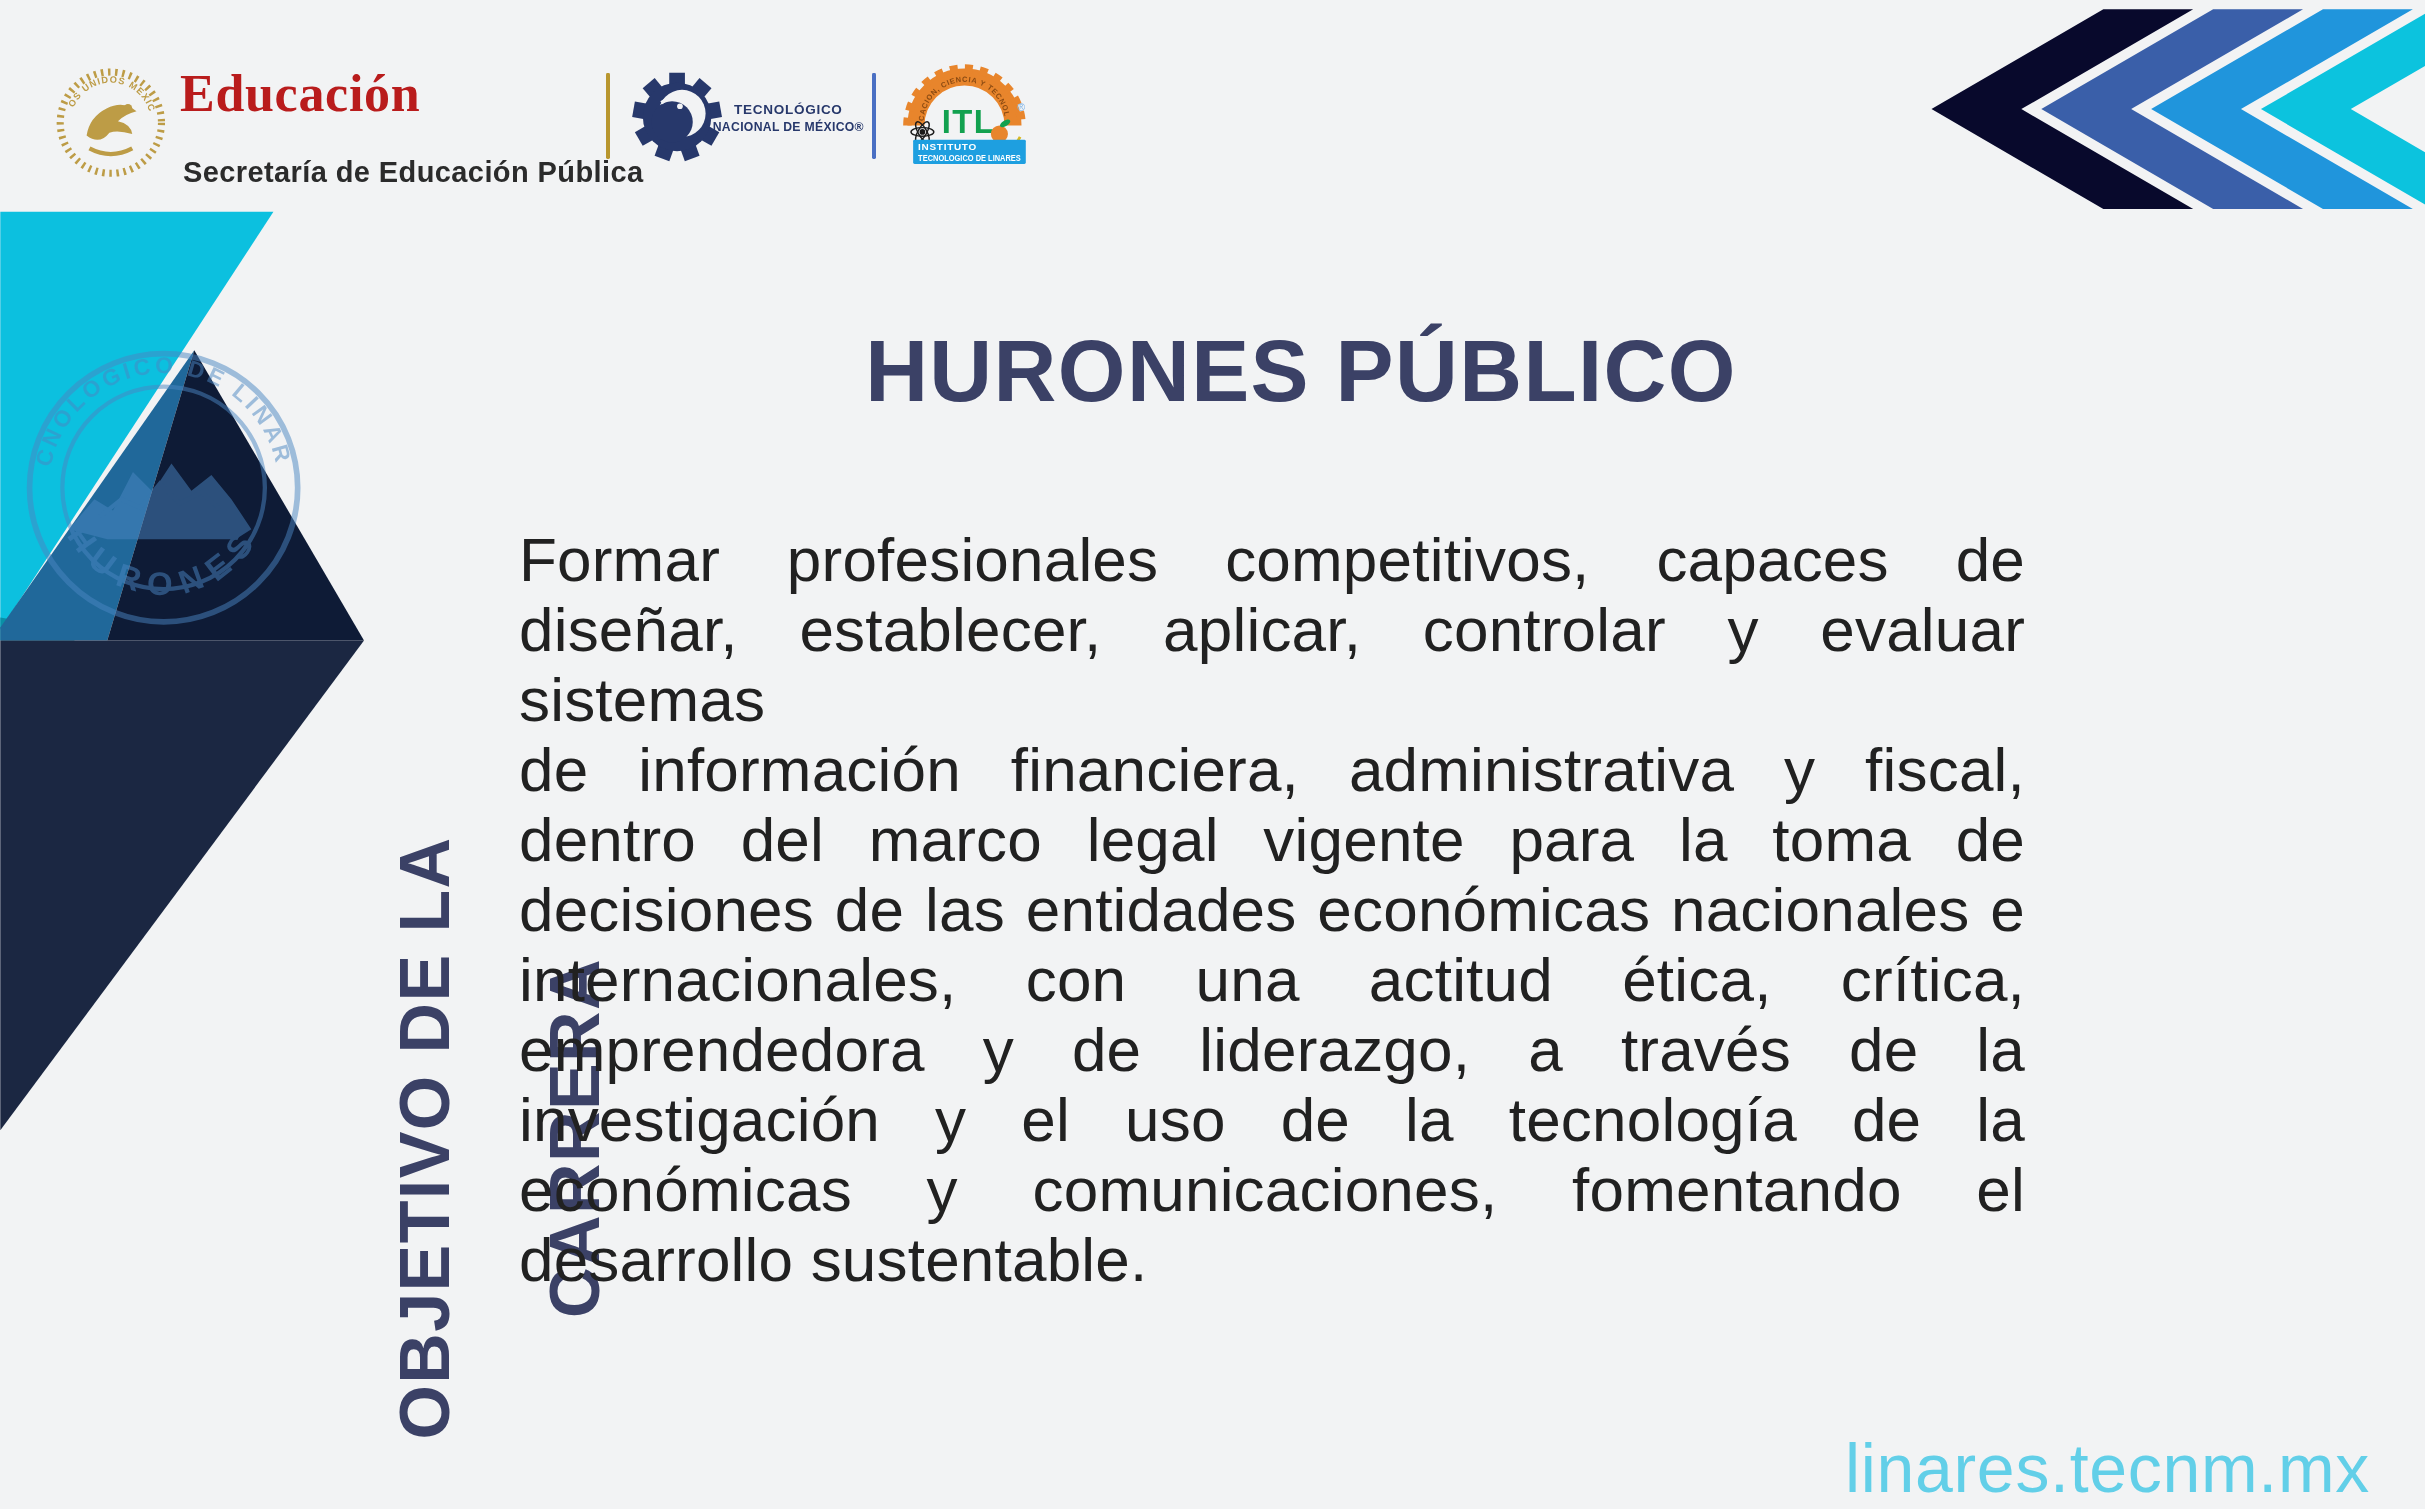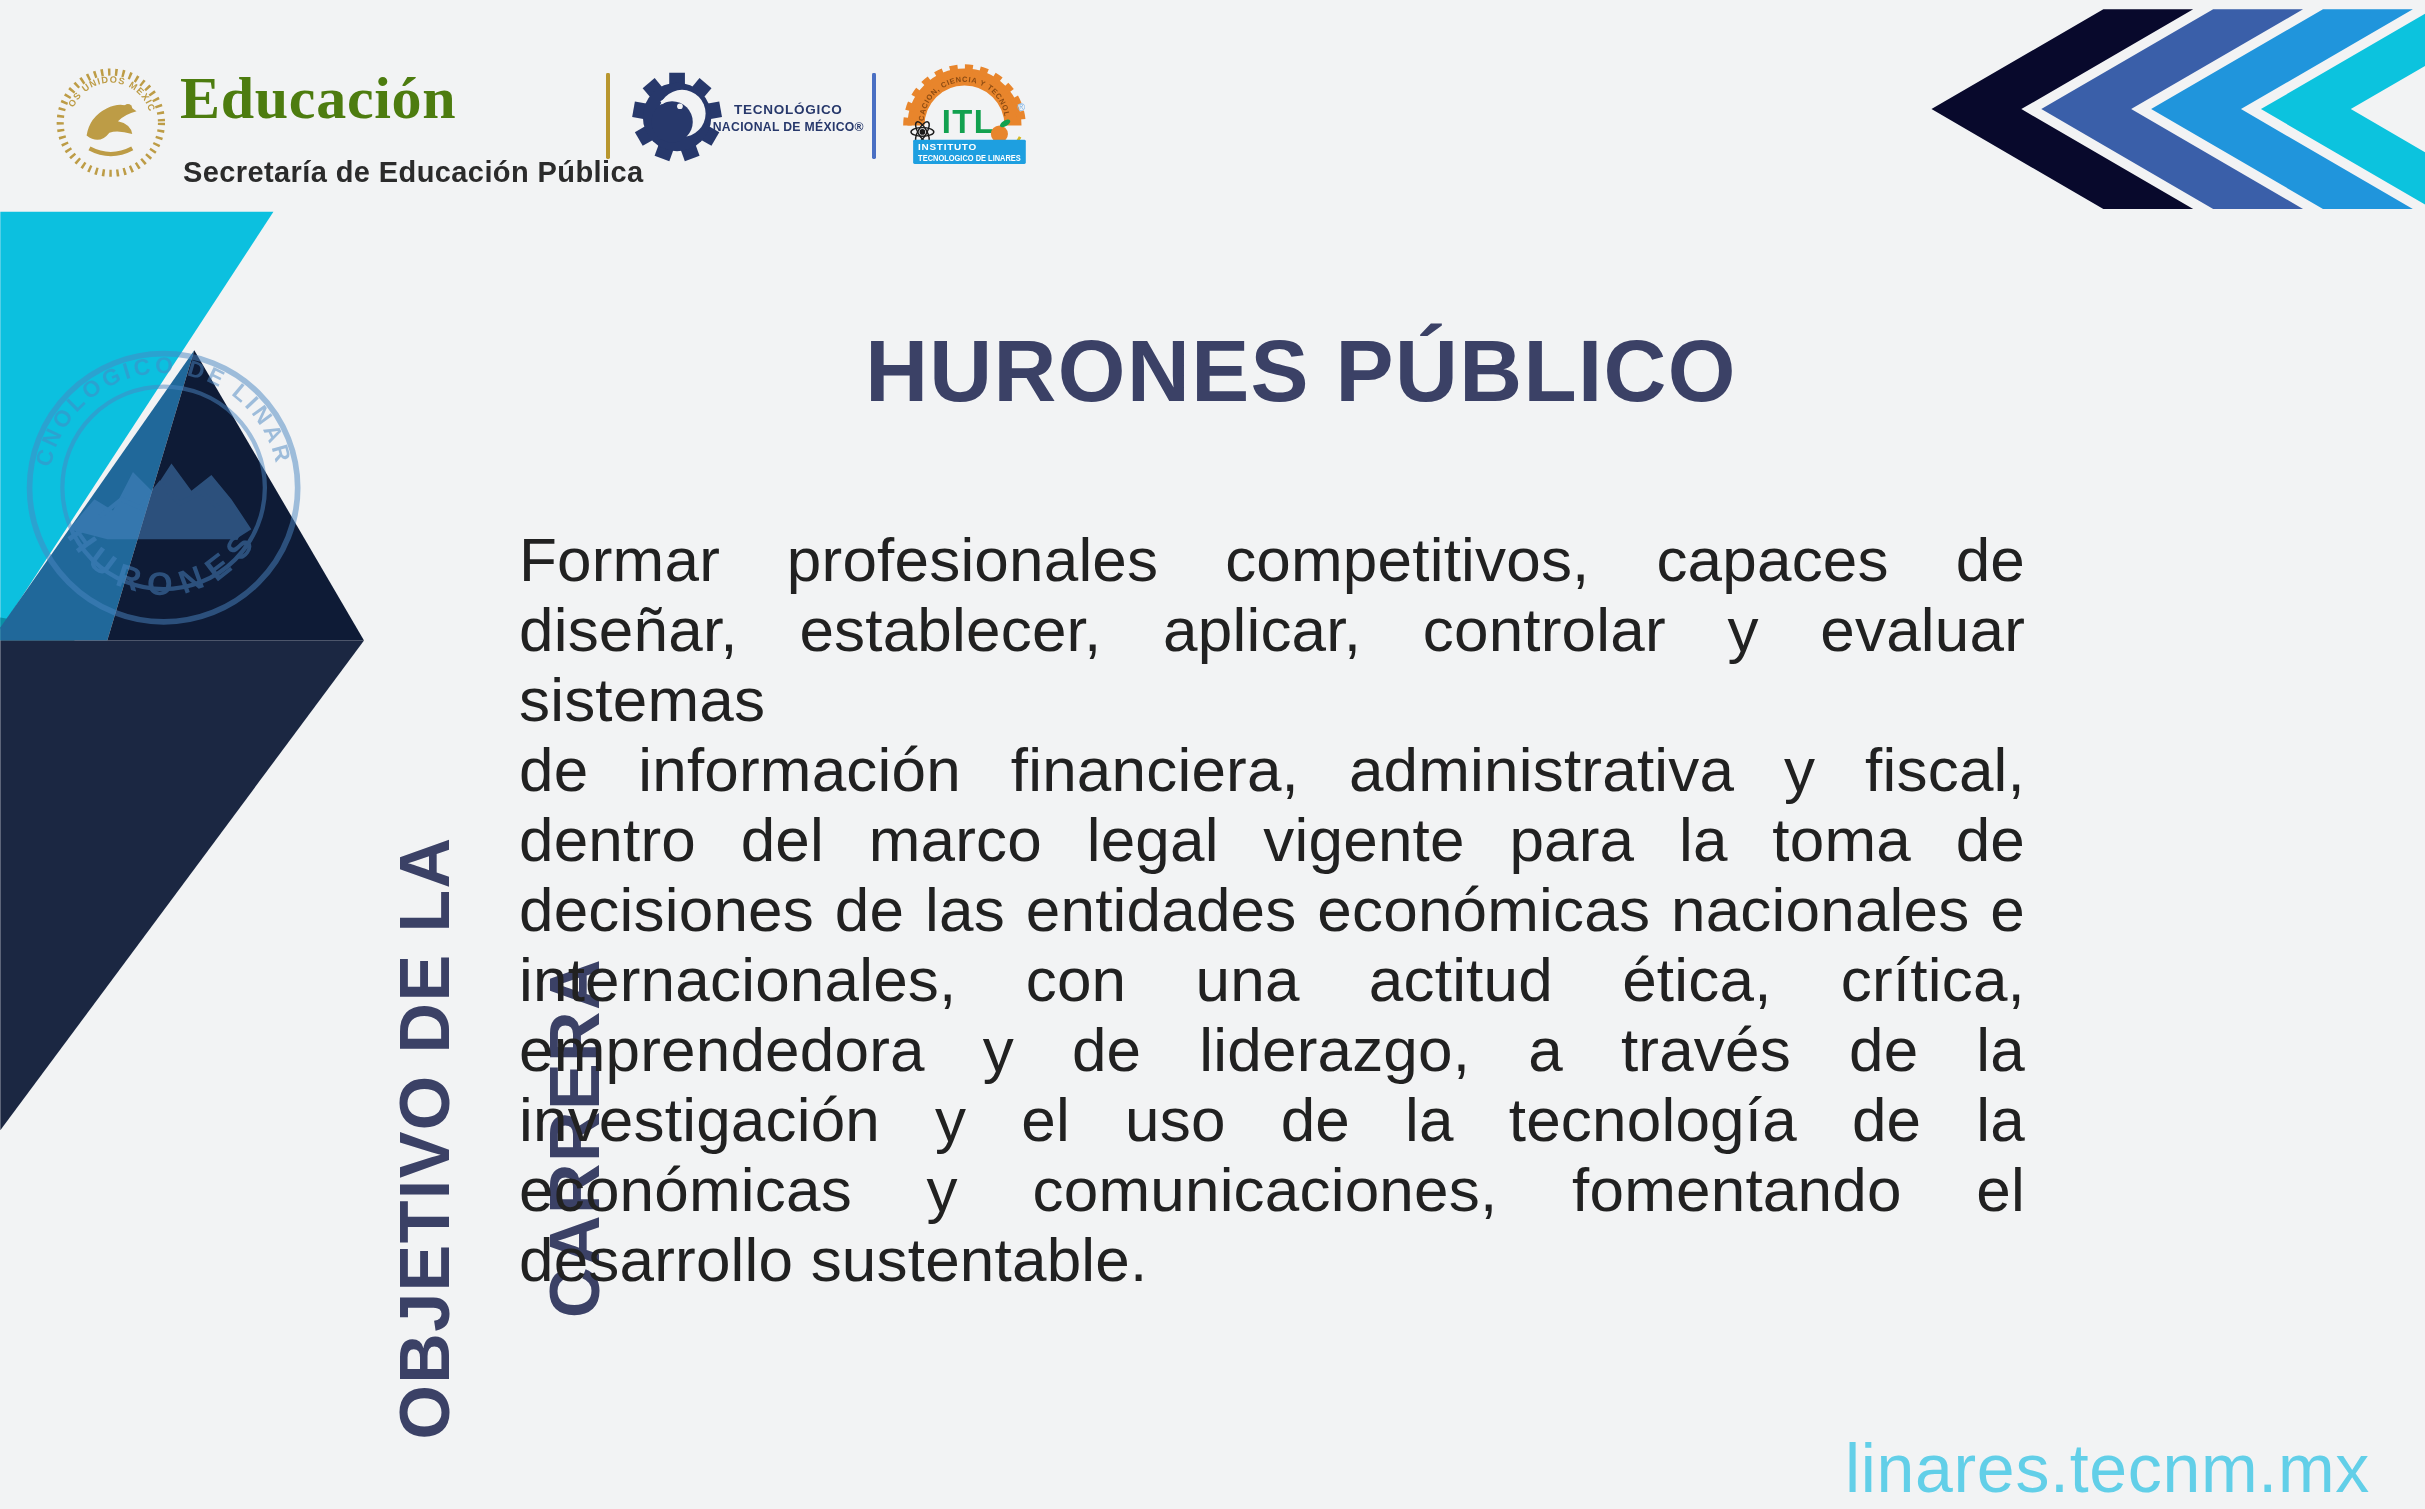--- a/index.html
+++ b/index.html
@@ -5,21 +5,21 @@
   html,body{margin:0;padding:0;background:#f2f3f4;}
   #stage{
     position:relative;width:2426px;height:1509px;overflow:hidden;
     background:#f2f3f4;font-family:"Liberation Sans",sans-serif;
   }
   #decor{position:absolute;left:0;top:0;width:2426px;height:1509px;}
   
   .sep-wordmark{
     position:absolute;left:180px;top:68px;
     font-family:"Liberation Serif",serif;font-weight:bold;
-    font-size:60px;color:#4d7c0f;line-height:1;letter-spacing:0.7px;
+    font-size:52px;color:#b91c1c;line-height:1;letter-spacing:0.7px;
   }
   .sep-subtitle{
     position:absolute;left:183px;top:156px;
     font-size:29px;font-weight:bold;color:#2b2b2b;letter-spacing:0.4px;
   }
   .vdivider{position:absolute;top:73px;width:3.6px;height:86px;border-radius:1.4px;}
   #divider-gold{left:606px;background:#b8962e;}
   #divider-blue{left:872px;background:#4a6fc3;}
   
   .page-title{

